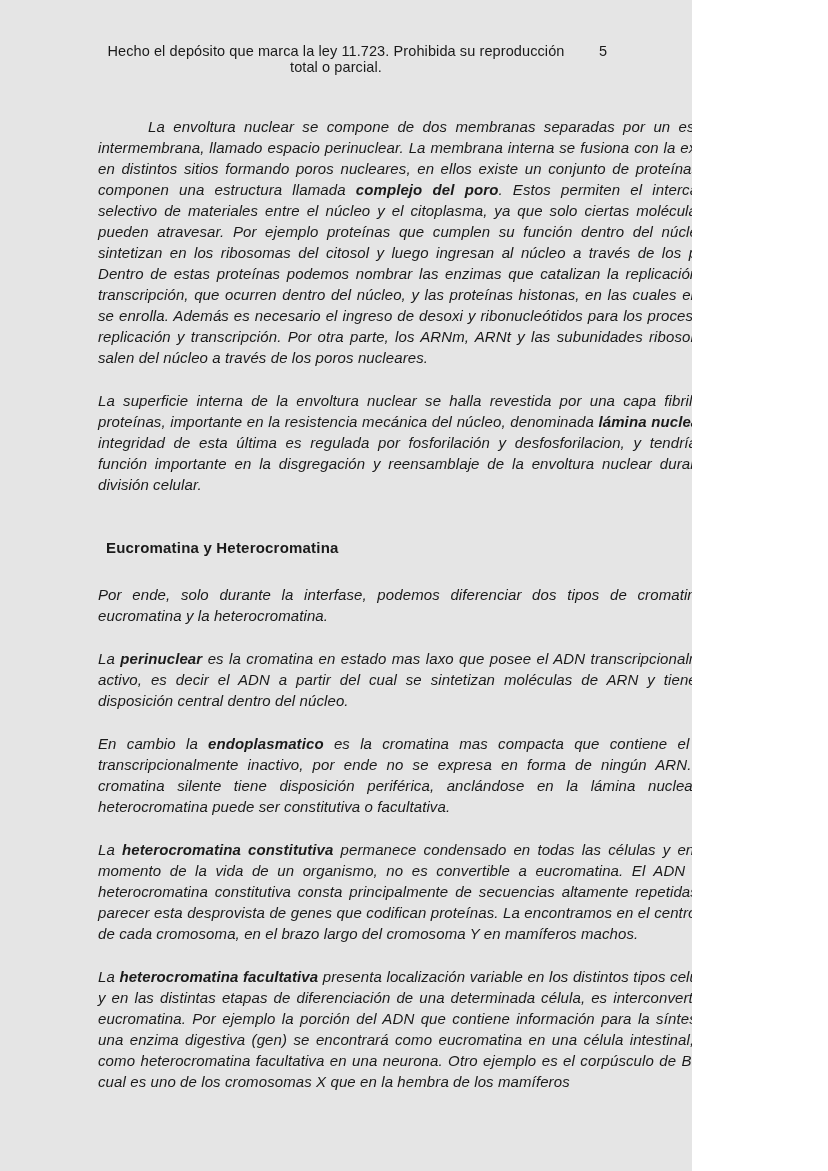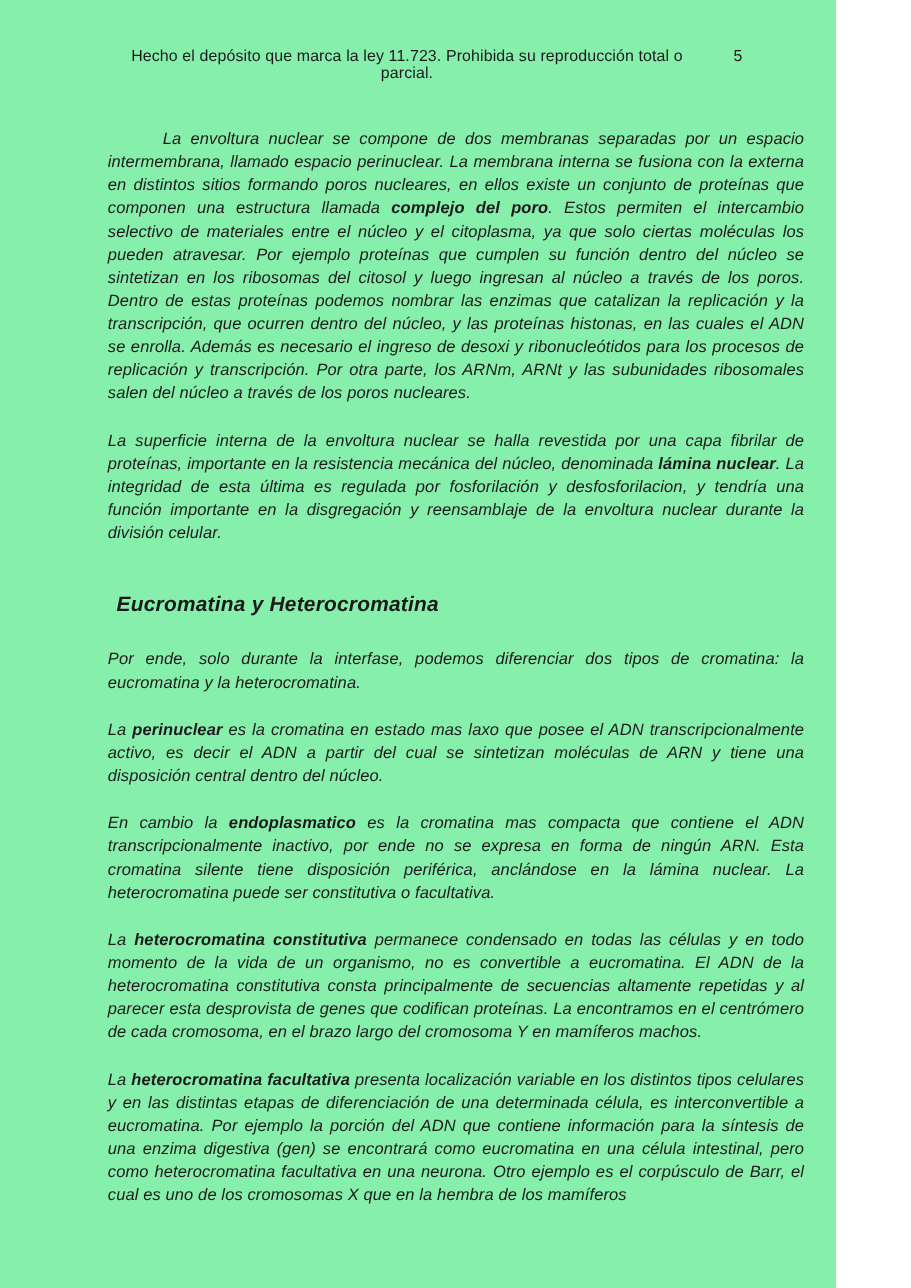--- a/index.html
+++ b/index.html
@@ -2,23 +2,23 @@
 <html lang="es"><head>
 <meta charset="utf-8">
 <style>
   html, body {
     margin: 0;
     padding: 0;
     background: #ffffff;
   }
   .page {
     position: relative;
-    width: 760px;
+    width: 692px;
     height: 1171px;
-    background: #86efac;
+    background: #e5e5e5;
     font-family: "Liberation Sans", "DejaVu Sans", sans-serif;
     color: #1a1a1a;
     box-sizing: border-box;
     overflow: hidden;
   }
   .page-header {
     position: absolute;
     top: 43px;
     left: 97px;
     right: 85px;
@@ -46,23 +46,22 @@
     line-height: 21px;
     text-align: justify;
     margin: 0 0 22px 0;
     letter-spacing: 0.1px;
     font-style: italic;
   }
   .para.first-indent {
     text-indent: 50px;
   }
   .section-heading {
-    font-size: 19px;
+    font-size: 15px;
     font-weight: bold;
-    font-style: italic;
     margin: 44px 0 28px 8px;
     letter-spacing: 0.2px;
     text-align: left;
   }
   b, strong {
     font-weight: bold;
   }
 </style>
 </head>
 <body>

